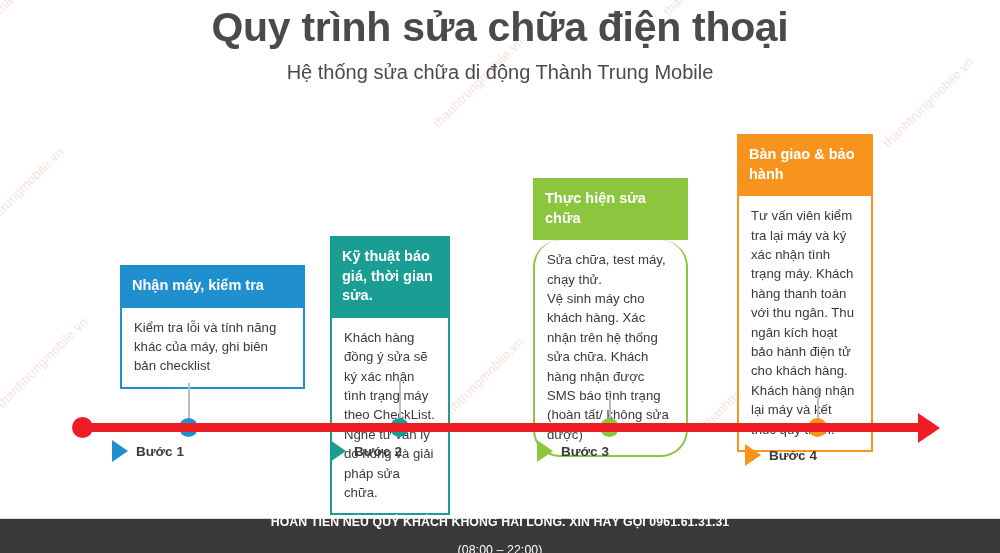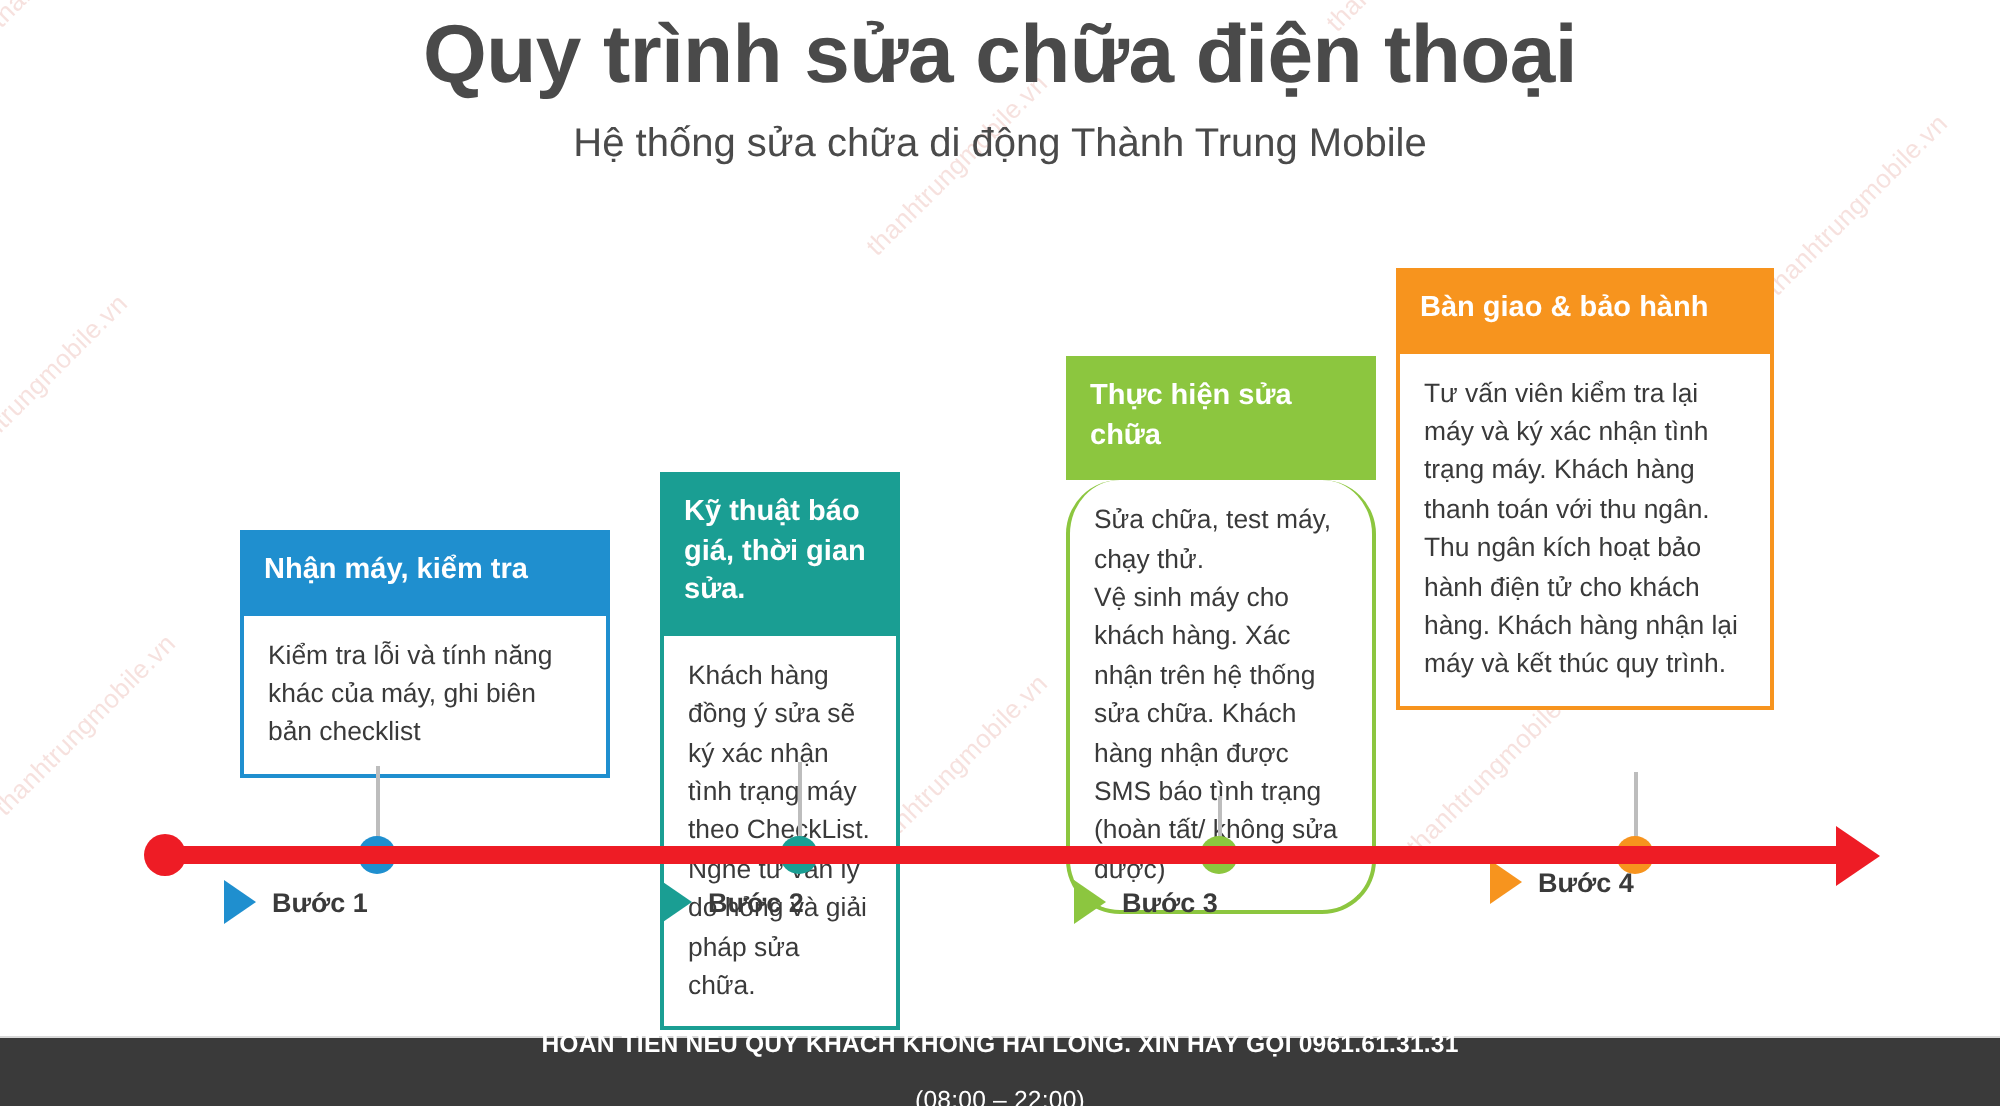--- a/index.html
+++ b/index.html
@@ -160,27 +160,27 @@
 <div class="wm rot" style="left:430px; top:420px;">thanhtrungmobile.vn</div>
 <div class="wm rot" style="left:660px; top:8px;">thanhtrungmobile.vn</div>
 <div class="wm rot" style="left:880px; top:140px;">thanhtrungmobile.vn</div>
 <div class="wm rot" style="left:700px; top:420px;">thanhtrungmobile.vn</div>
 
 <div class="header">
   <div class="title">Quy trình sửa chữa điện thoại</div>
   <div class="subtitle">Hệ thống sửa chữa di động Thành Trung Mobile</div>
 </div>
 
-<div class="step" style="left:698px; top:134px; width:189px;">
+<div class="step" style="left:737px; top:134px; width:136px;">
   <div class="step-head" style="background:#f7941e;">Bàn giao &amp; bảo hành</div>
   <div class="step-body" style="border-color:#f7941e; white-space:pre-line;">Tư vấn viên kiểm tra lại máy và ký xác nhận tình trạng máy. Khách hàng thanh toán với thu ngân. Thu ngân kích hoạt bảo hành điện tử cho khách hàng. Khách hàng nhận lại máy và kết thúc quy trình.</div>
 </div>
 <div class="connector" style="left:817px; top:386px; height:42px;"></div>
 <div class="node" style="left:808px; background:#f7941e;"></div>
-<div class="stepmark" style="left:745px; top:430px;">
+<div class="stepmark" style="left:745px; top:444px;">
   <div class="chev" style="border-left-color:#f7941e;"></div>
   <div class="chev-label">Bước 4</div>
 </div>
 
 <div class="step" style="left:533px; top:178px; width:155px;">
   <div class="step-head" style="background:#8cc63f;">Thực hiện sửa chữa</div>
   <div class="step-body" style="border-color:#8cc63f; white-space:pre-line;border-radius:27px;">Sửa chữa, test máy, chạy thử.
 Vệ sinh máy cho khách hàng. Xác nhận trên hệ thống sửa chữa. Khách hàng nhận được SMS báo tình trạng (hoàn tất/ không sửa được)</div>
 </div>
 <div class="connector" style="left:609px; top:398px; height:30px;"></div>

